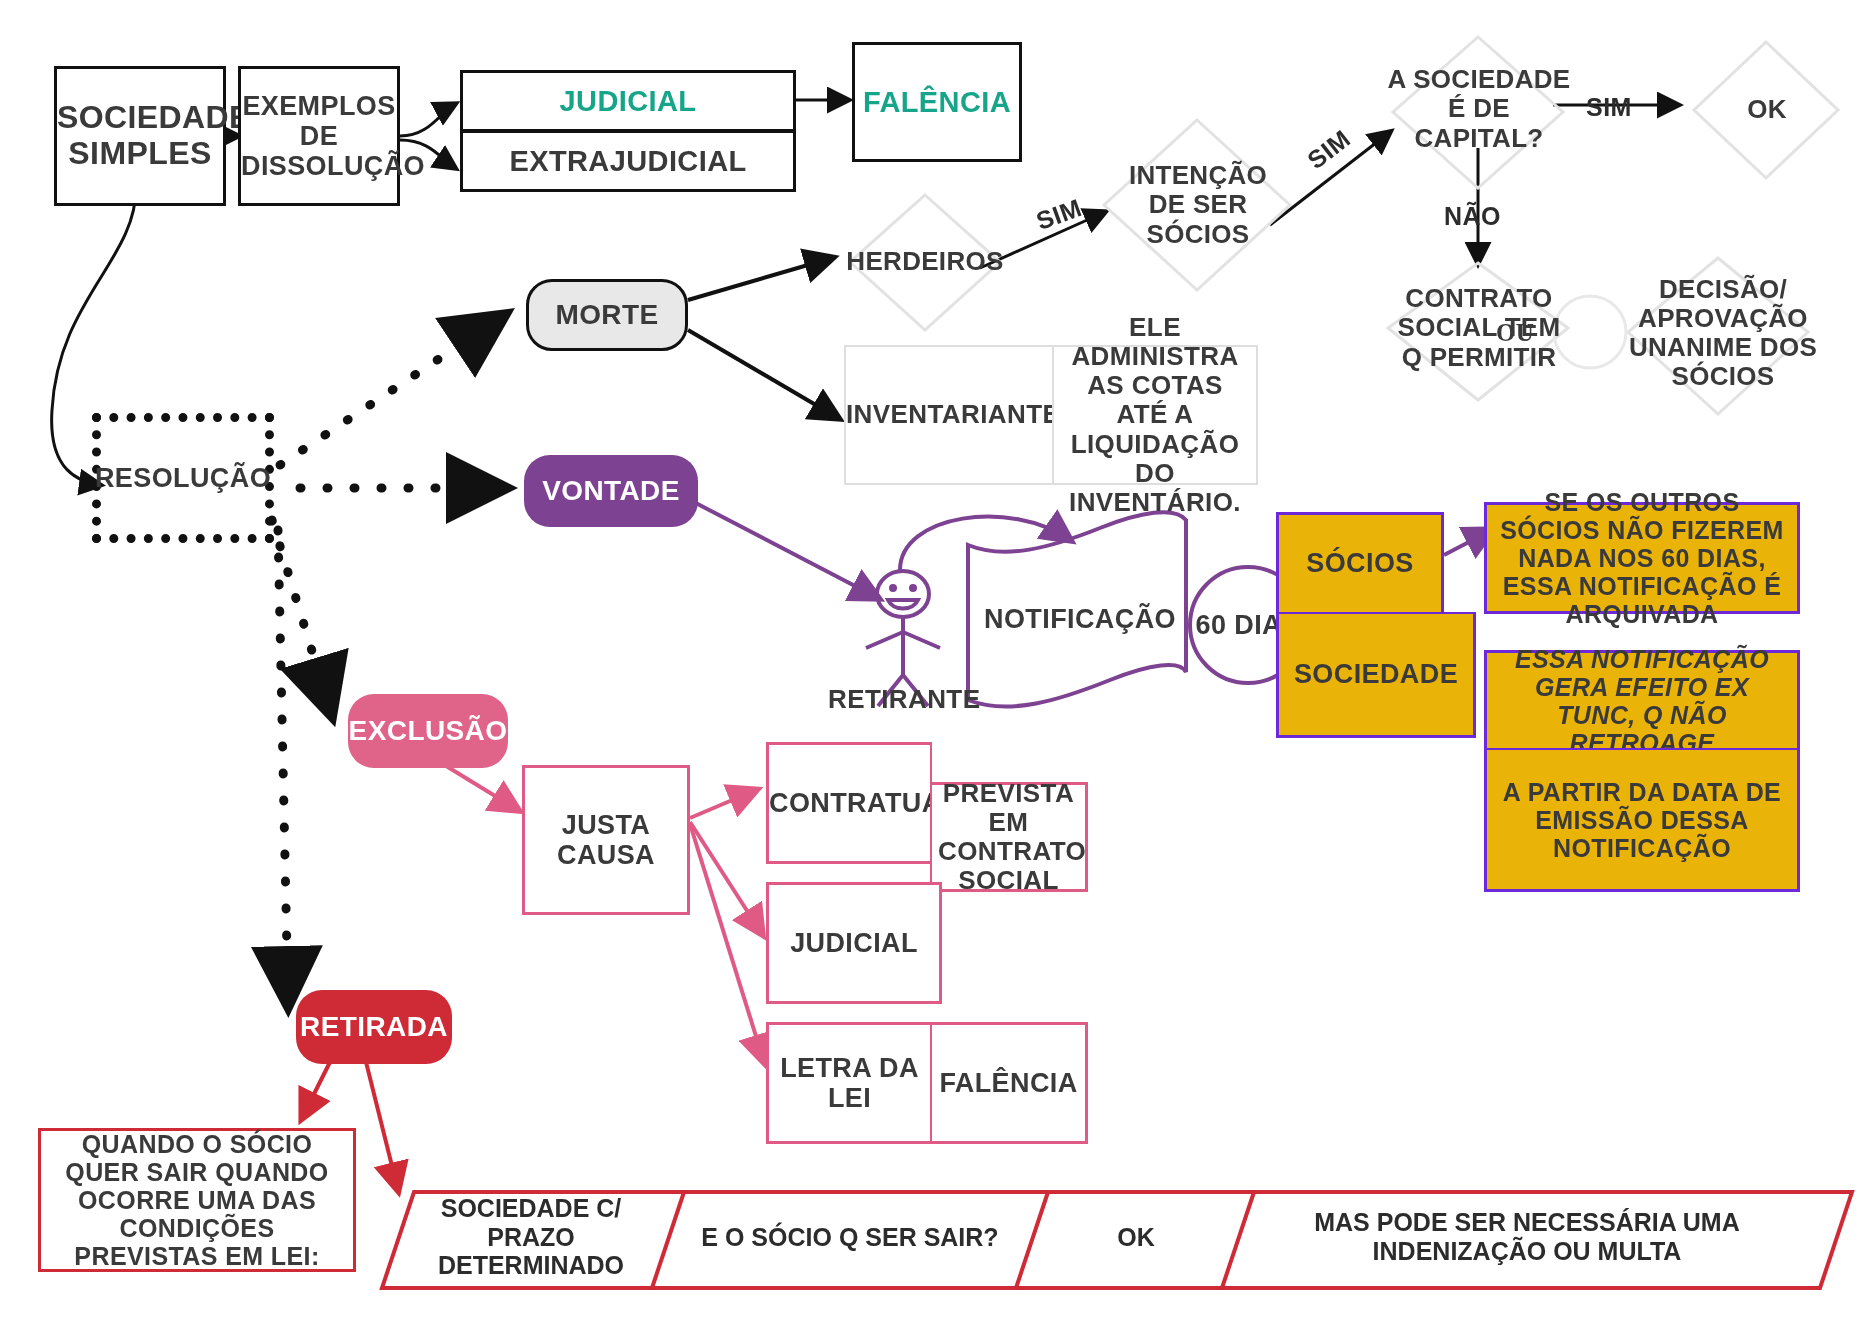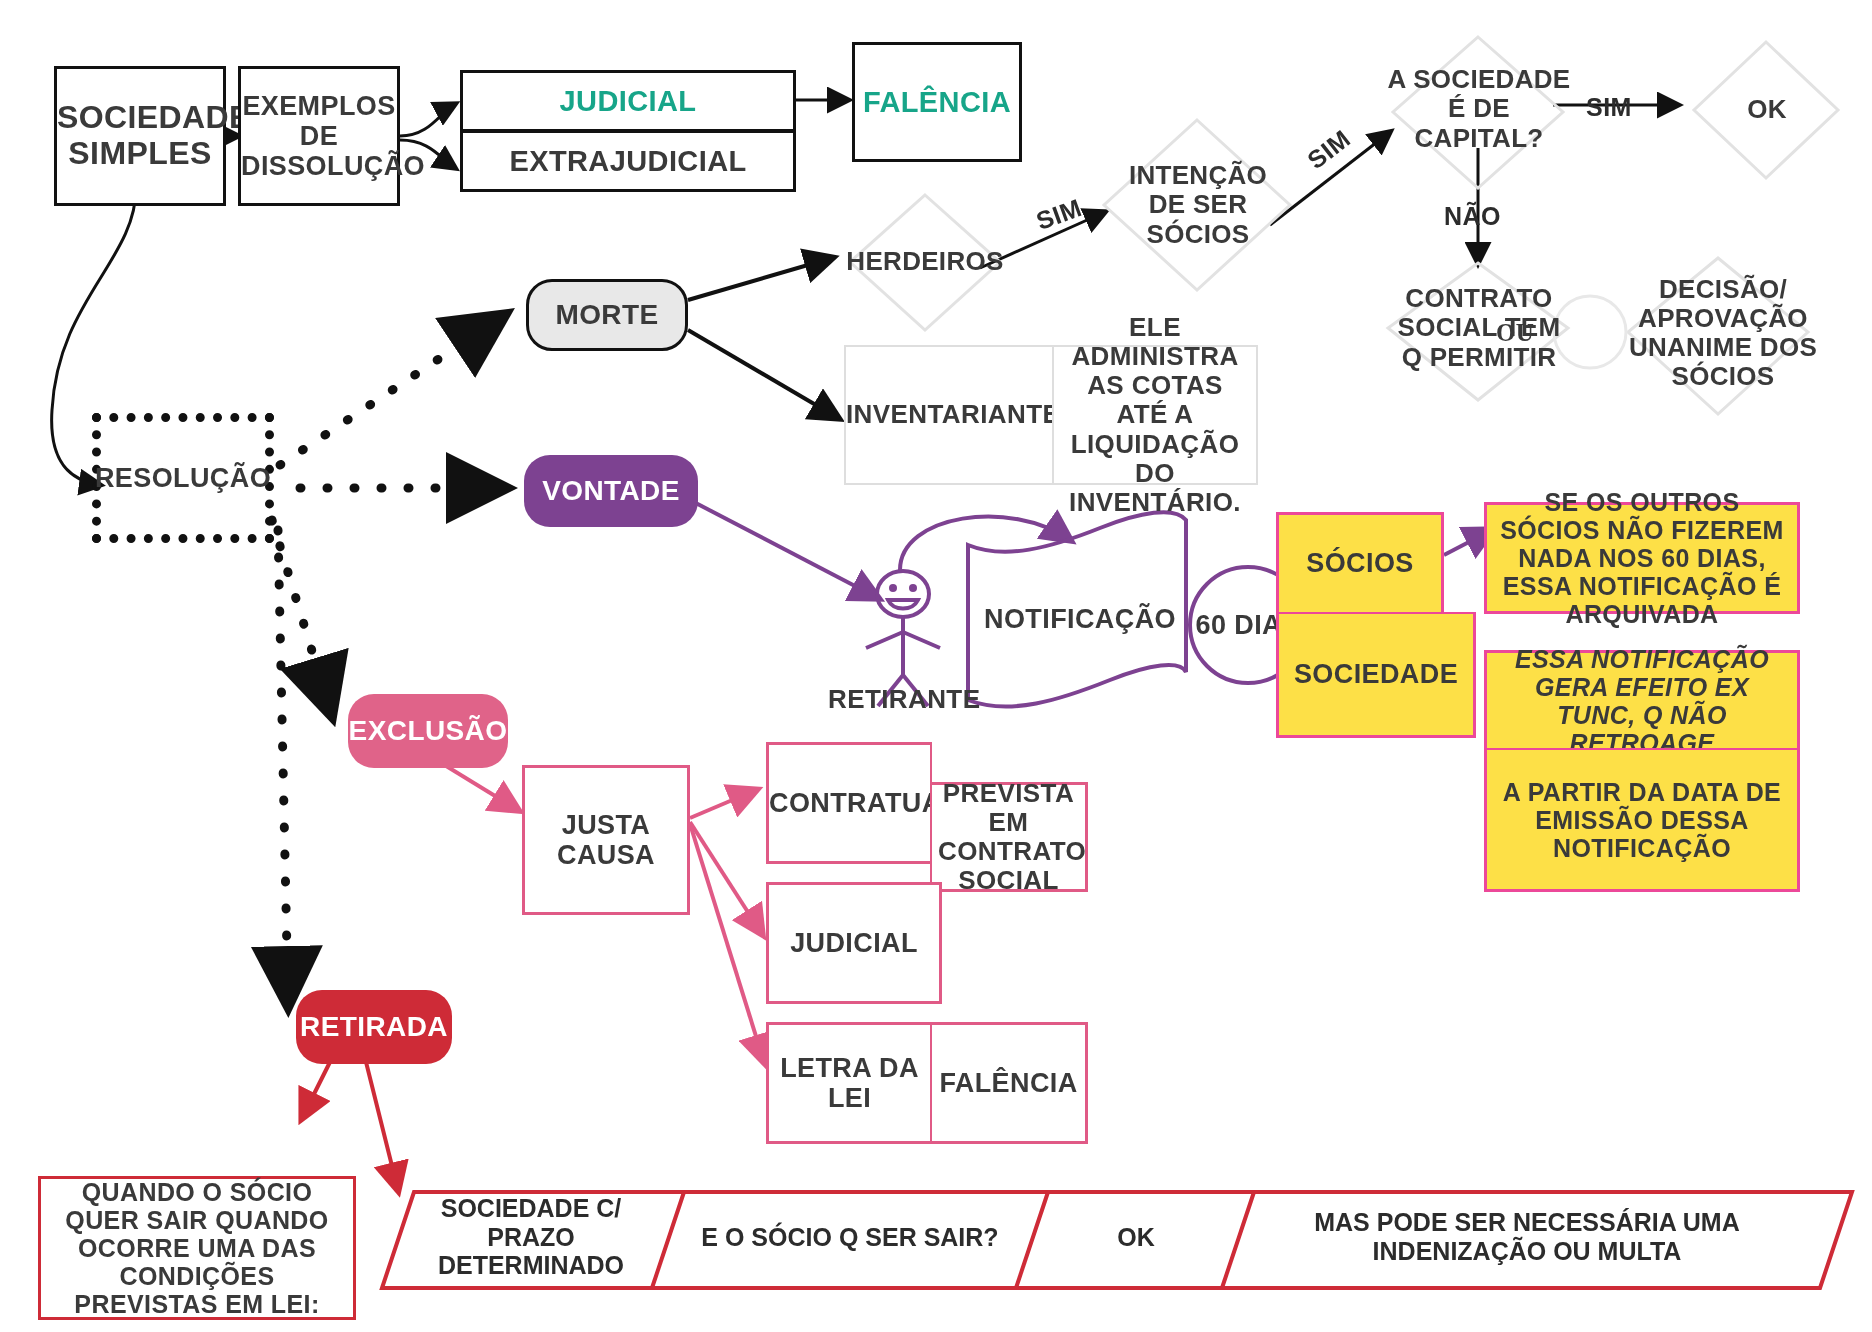--- a/index.html
+++ b/index.html
@@ -38,33 +38,32 @@
     border: 3px solid #111111;
     background: #ffffff;
   }
   
   .rect-gray {
     border: 2px solid #dedede;
     background: #ffffff;
   }
   
   .rect-purple {
-    border: 3px solid #ec4899;
-    background: #fde047;
+    border: 3px solid #6d28d9;
+    background: #eab308;
   }
   
   .rect-pink {
     border: 3px solid #e05a86;
     background: #ffffff;
   }
   
   .rect-red {
     border: 3px solid #ce2b37;
     background: #ffffff;
-    margin-top: 48px;
   }
 
   
   .pill {
     border-radius: 26px;
   }
   .pill-morte {
     background: #e8e8e8;
     border: 3px solid #111111;
     color: #3a3a3a;

